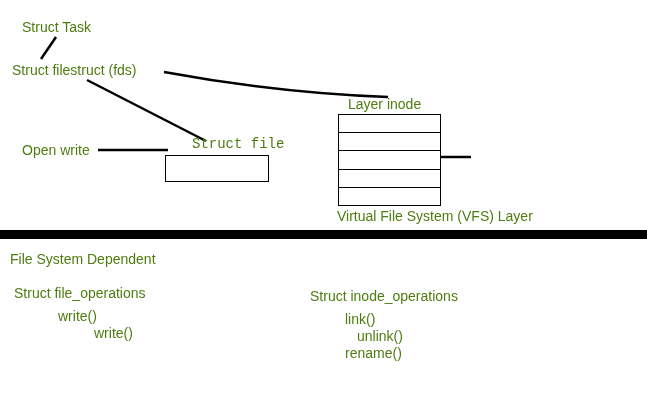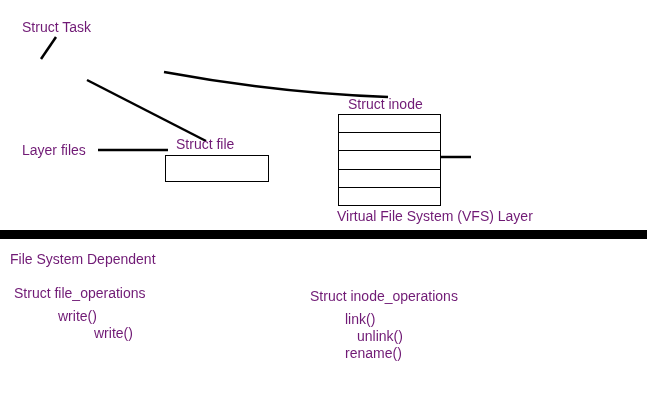--- a/index.html
+++ b/index.html
@@ -9,21 +9,21 @@
     position: relative;
     width: 647px;
     height: 400px;
     background: #ffffff;
     overflow: hidden;
   }
   .label {
     position: absolute;
     font-size: 14px;
     line-height: 17px;
-    color: #701a75;
+    color: #4d7c0f;
     white-space: nowrap;
   }
   .connectors {
     position: absolute;
     left: 0; top: 0;
     width: 647px; height: 400px;
     pointer-events: none;
   }
   .connectors path, .connectors line {
     stroke: #000;
@@ -64,28 +64,29 @@
   <svg class="connectors" viewBox="0 0 647 400" xmlns="http://www.w3.org/2000/svg">
     <path d="M56,37 L41,59"></path>
     <path d="M164,72 Q278,93 388,97"></path>
     <path d="M87,80 L206,141"></path>
     <path d="M98,150 L168,150"></path>
     <path d="M441,157 L471,157"></path>
   </svg>
 
   <div class="label" style="left:22px; top:19px;">Struct Task</div>
 
+  <div class="label" style="left:12px; top:62px;">Struct filestruct (fds)</div>
 
-  <div class="label" style="left:22px; top:142px;">Layer files</div>
+  <div class="label" style="left:22px; top:142px;">Open write</div>
 
-  <div class="label" style="left:176px; top:136px;">Struct file</div>
+  <div class="label" style="left:192px; top:136px;font-family:Liberation Mono, monospace;">Struct file</div>
 
   <div class="struct-file-box"></div>
 
-  <div class="label" style="left:348px; top:96px;">Struct inode</div>
+  <div class="label" style="left:348px; top:96px;">Layer inode</div>
 
   <div class="inode-table">
     <div class="row"></div>
     <div class="row"></div>
     <div class="row"></div>
     <div class="row"></div>
     <div class="row"></div>
   </div>
 
   <div class="label two-line" style="left:477px; top:138px;">

